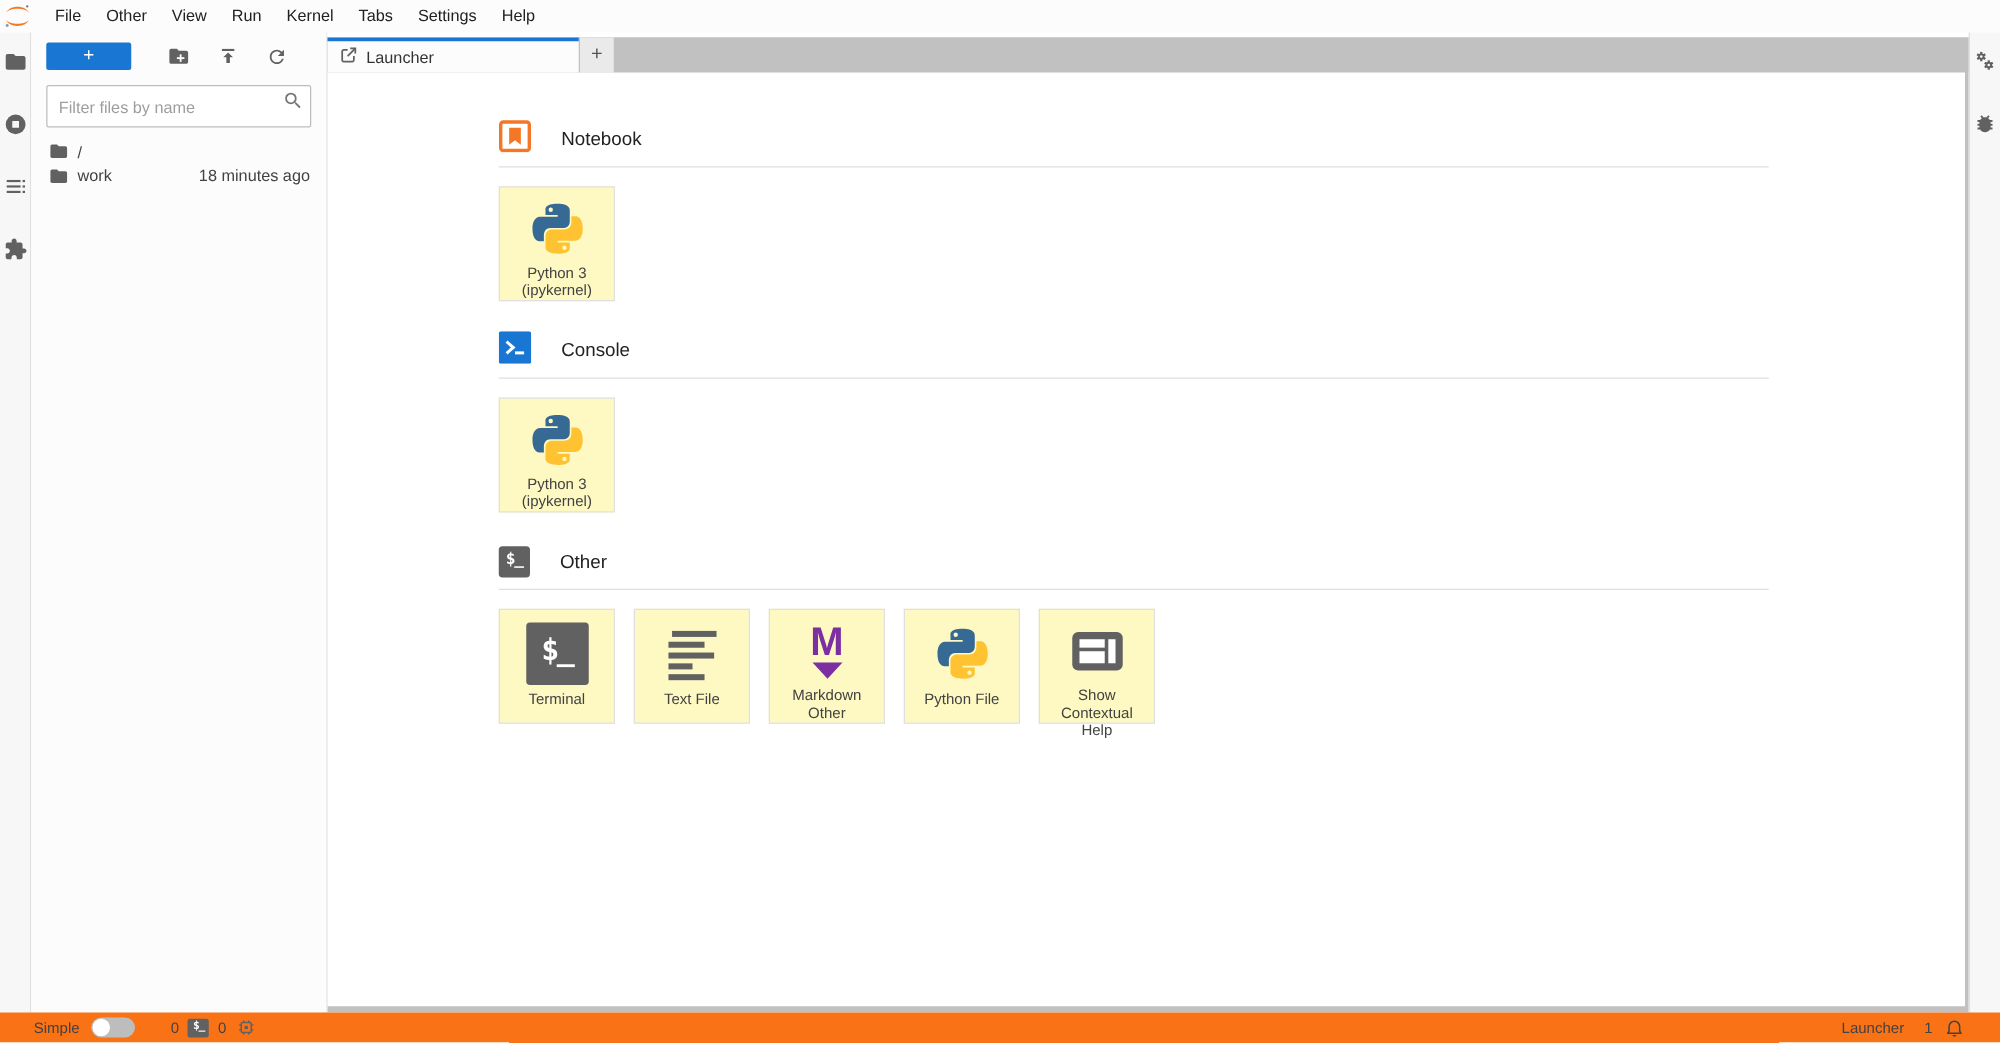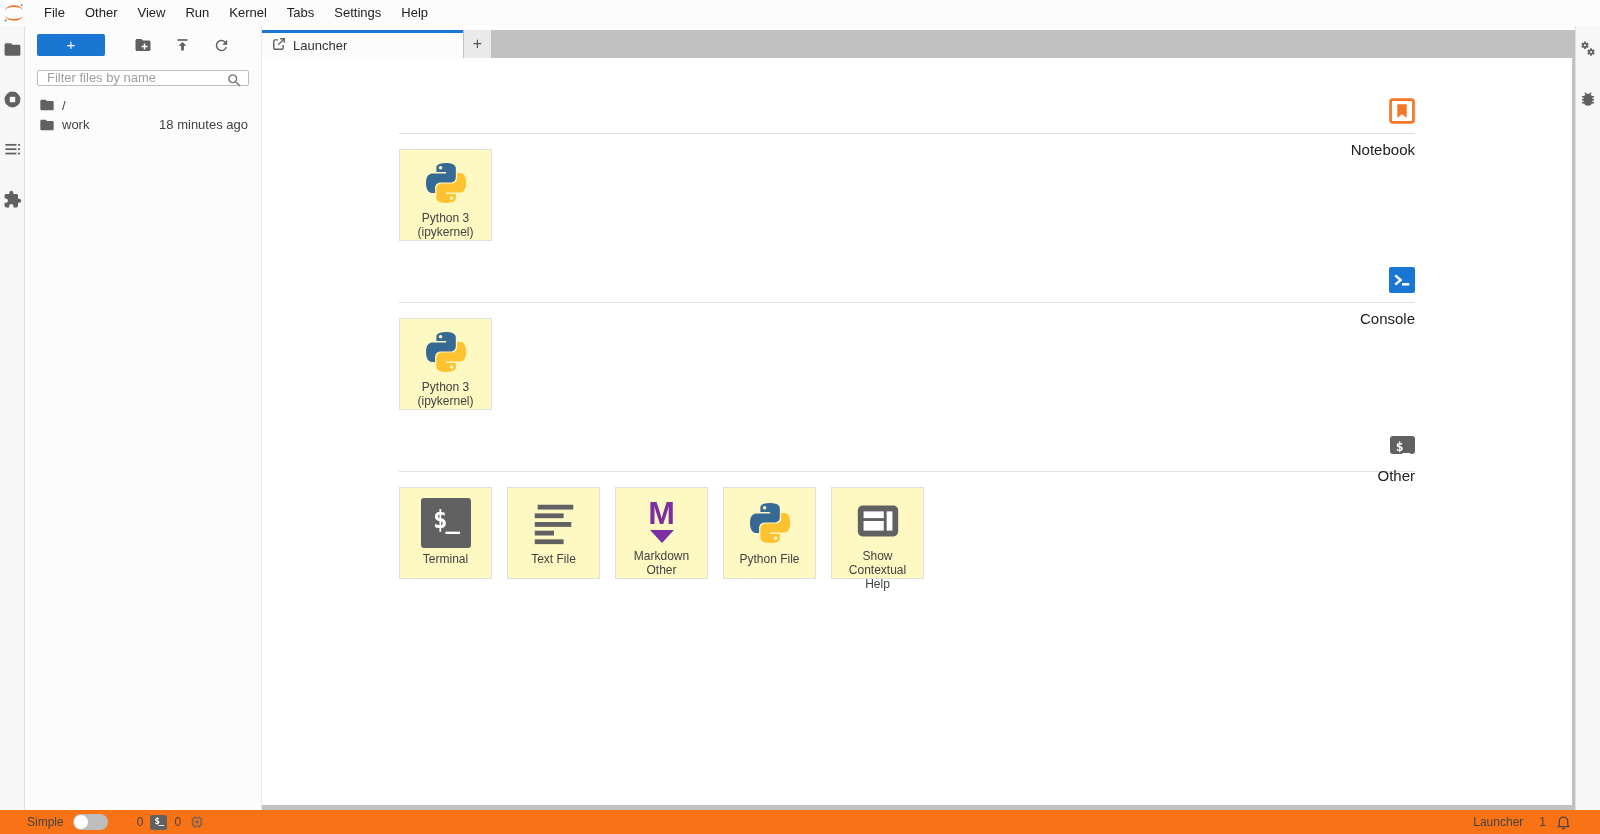--- a/index.html
+++ b/index.html
@@ -22,21 +22,21 @@
 
   
   .filebrowser { width:237px; background:#fcfcfc; border-right:1px solid #e8e8e8; flex:0 0 auto; }
   .fb-toolbar { display:flex; align-items:center; margin:7px 12px 0 12px; height:24px; }
   .new-launcher { width:68px; height:22px; background:#1976d2; color:#fff; border:none; border-radius:2px; font-size:15px; line-height:20px; cursor:pointer; }
   .fb-tool { width:22px; height:22px; display:flex; align-items:center; justify-content:center; cursor:pointer; }
   .fb-tool.nf { margin-left:27px; }
   .fb-tool.up { margin-left:17px; }
   .fb-tool.rf { margin-left:17px; }
   .fb-filter { position:relative; margin:11px 12px 0 12px; }
-  .fb-filter input { width:100%; height:16px; border:1px solid #bdbdbd; border-radius:2px; padding:0 26px 0 9px; font-size:13px; font-family:"Liberation Sans",sans-serif; color:#333; background:#fff; outline:none; }
+  .fb-filter input { width:100%; height:34px; border:1px solid #bdbdbd; border-radius:2px; padding:0 26px 0 9px; font-size:13px; font-family:"Liberation Sans",sans-serif; color:#333; background:#fff; outline:none; }
   .fb-filter input::placeholder { color:#9e9e9e; }
   .fb-filter .search-ic { position:absolute; right:6px; top:4px; }
   .fb-breadcrumb { display:flex; align-items:center; gap:7px; margin:11px 0 0 14px; font-size:13px; color:#424242; }
   .fb-header { display:flex; align-items:center; height:23px; margin-top:8px; border-top:1px solid #e0e0e0; border-bottom:1px solid #e0e0e0; font-size:13px; font-weight:600; color:#212121; }
   .fbh-name { padding-left:13px; width:72px; cursor:pointer; }
   .fbh-caret { width:26px; display:flex; justify-content:center; cursor:pointer; }
   .fbh-div { width:1px; height:100%; background:#e0e0e0; }
   .fbh-mod { flex:1; text-align:right; padding-right:13px; cursor:pointer; }
   .fb-row { display:flex; align-items:center; height:23px; font-size:13px; color:#424242; cursor:pointer; }
   .fb-row .fico { margin:0 7px 0 14px; display:flex; }
@@ -46,21 +46,21 @@
   .dock { flex:1 1 auto; display:flex; flex-direction:column; background:#fff; padding-top:4px; min-width:0; }
   .dock-inner { flex:1; display:flex; flex-direction:column; background:#c1c1c1; min-height:0; }
   .tabbar { height:28px; display:flex; background:#c1c1c1; flex:0 0 auto; }
   .tab { width:201px; background:#fcfcfc; border-top:3px solid #1976d2; display:flex; align-items:center; gap:7px; padding:0 10px; font-size:13px; color:#333; cursor:pointer; }
   .tab-add { width:27px; margin-left:1px; background:#eaeaea; display:flex; align-items:center; justify-content:center; font-size:16px; color:#555; cursor:pointer; }
   .dock-content { flex:1; background:#fff; margin:0 3px 5px 0; overflow:hidden; }
 
   
   .launcher { padding:40px 0 0 137px; }
   .lsection { margin-bottom:26px; width:1016px; }
-  .lsection-head { display:flex; align-items:flex-end; gap:13px; height:26px;flex-direction:column; }
+  .lsection-head { display:flex; align-items:center; gap:24px; height:26px; }
   .lsection-title { font-size:15px; color:#212121; }
   .ldivider { height:1px; background:#e0e0e0; margin-top:9px; }
   .cards { display:flex; gap:15px; margin-top:15px; }
   .card { width:93px; height:92px; background:#fef9c3; border:1px solid #e0e0e0; display:flex; flex-direction:column; align-items:center; padding-top:8px; cursor:pointer; }
   .card-icon { height:53px; display:flex; align-items:center; justify-content:center; }
   .card-label { font-size:12px; color:#424242; text-align:center; line-height:1.15; margin-top:4px; width:84px; }
 
   .term-glyph { background:#616161; color:#fff; border-radius:3px; font-family:"DejaVu Sans Mono",monospace; font-weight:bold; display:flex; align-items:flex-start; justify-content:center; }
   .term-glyph.big { width:50px; height:50px; font-size:24px; padding-top:8px; letter-spacing:-2px; }
   .term-glyph.sec { width:25px; height:25px; font-size:13px; padding-top:3px; letter-spacing:-1px; }

